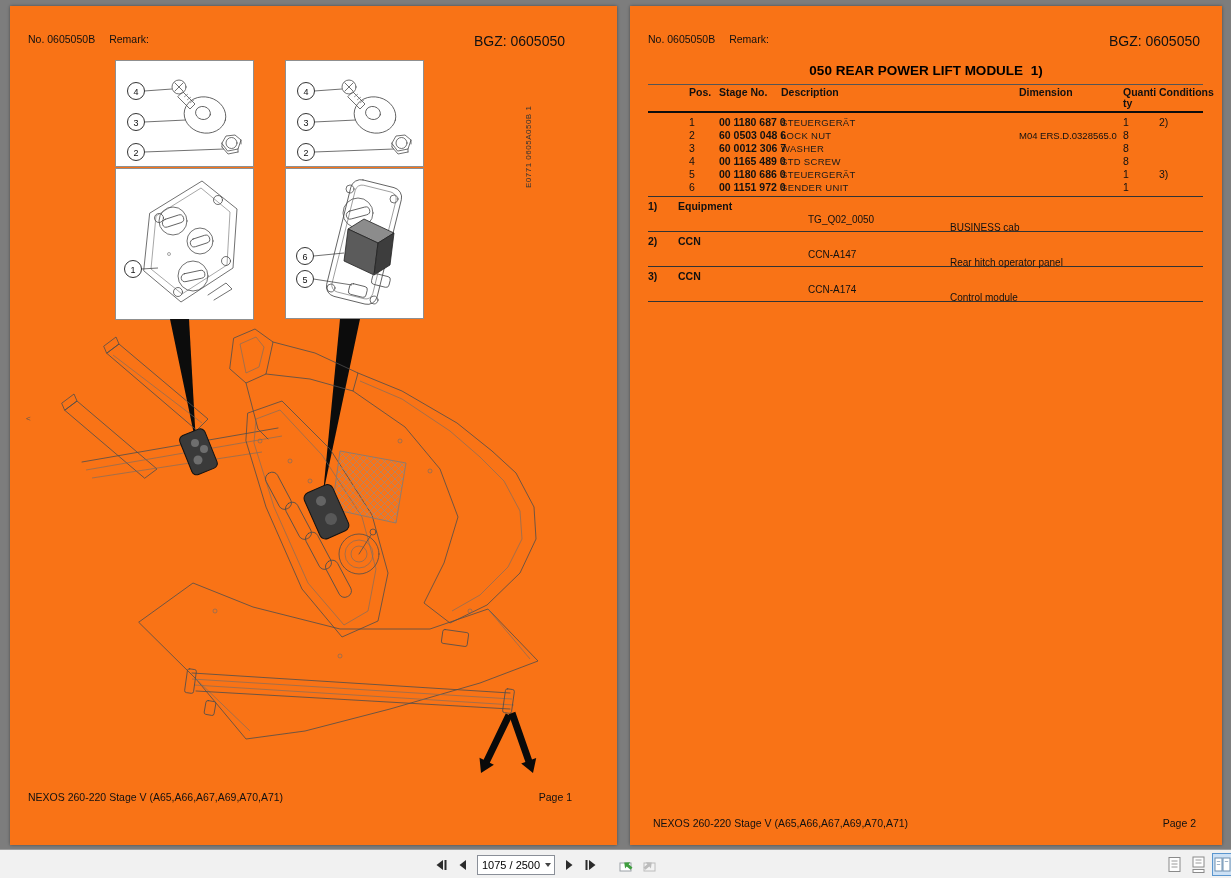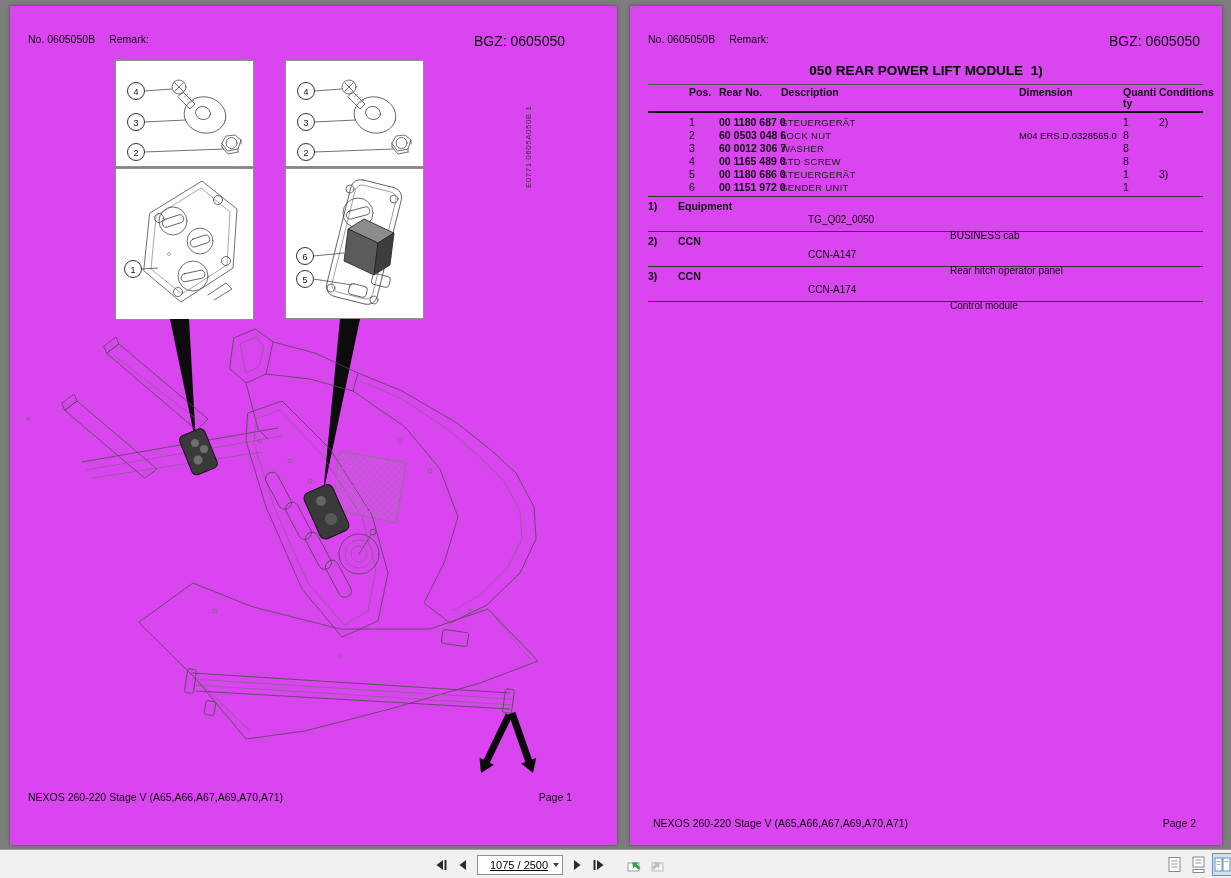--- a/index.html
+++ b/index.html
@@ -3,21 +3,21 @@
 <meta charset="utf-8">
 <style>
   html,body{margin:0;padding:0;}
   body{
     width:1231px;height:878px;position:relative;overflow:hidden;
     background:#7d7d7d;
     font-family:"Liberation Sans","DejaVu Sans",sans-serif;
     -webkit-font-smoothing:antialiased;
   }
   .page{
-    position:absolute;top:6px;height:839px;background:#d946ef;
+    position:absolute;top:6px;height:839px;background:#f97316;
     box-shadow:0 0 3px rgba(0,0,0,.4);
   }
   .page-left{left:10px;width:607px;}
   .page-right{left:630px;width:592px;}
 
   
   .doc-header{position:absolute;top:27px;left:18px;right:18px;font-size:10.5px;color:#111;}
   .doc-header .remark{margin-left:14px;}
   .bgz{position:absolute;top:0;font-size:14px;color:#111;text-align:center;}
   .page-left .bgz{right:34px;}
@@ -68,35 +68,35 @@
   .c-qty{width:36px;flex:none;}
   .c-cond{width:44px;flex:none;white-space:nowrap;}
   .qty-wrap div{line-height:11px;}
 
   .footnotes{position:absolute;left:18px;top:190px;width:555px;border-bottom:1px solid #333;}
   .footnote{border-top:1px solid #333;padding:3px 0 4px;}
   .fn-head{height:13px;font-size:10.5px;font-weight:bold;color:#111;}
   .fn-num{display:inline-block;width:30px;}
   .fn-row{position:relative;height:14px;font-size:10px;color:#111;}
   .fn-code{position:absolute;left:160px;top:1px;}
-  .fn-desc{position:absolute;left:302px;top:17px;}
+  .fn-desc{position:absolute;left:302px;top:9px;}
 
   
   .toolbar{
     position:absolute;left:0;right:0;top:849px;height:29px;
     background:#f1f1f1;border-top:1px solid #9c9c9c;
   }
   .nav-group{position:absolute;left:430px;top:2px;height:25px;display:flex;align-items:center;}
   .tb-btn{width:22px;height:22px;border:none;background:transparent;padding:0;margin:0;
     display:flex;align-items:center;justify-content:center;cursor:pointer;}
   .tb-btn svg{display:block;}
   .page-combo{
     width:72px;height:18px;background:#fff;border:1px solid #8a8f98;
     display:flex;align-items:center;font-size:11px;color:#000;
-    padding-left:12px;margin:0 3px;position:relative;cursor:text;text-decoration:underline;
+    padding-left:4px;margin:0 3px;position:relative;cursor:text;
   }
   .combo-arrow{position:absolute;right:3px;top:7px;width:0;height:0;
     border-left:3.5px solid transparent;border-right:3.5px solid transparent;
     border-top:4px solid #444;}
   .hist-group{display:flex;margin-left:14px;}
   .layout-group{position:absolute;top:3px;left:1164px;display:flex;}
   .layout-btn{width:21px;height:23px;border:1px solid transparent;background:transparent;
     padding:0;margin-right:3px;display:flex;align-items:center;justify-content:center;cursor:pointer;}
   .layout-btn.selected{background:#cde1f5;border:1px solid #5a96cf;}
 </style>
@@ -353,21 +353,21 @@
   <div class="doc-header">
     <span>No. 0605050B</span><span class="remark">Remark:</span>
     <span class="bgz">BGZ: 0605050</span>
   </div>
 
   <div class="title">050 REAR POWER LIFT MODULE  1)</div>
 
   <div class="parts-table">
     <div class="thead">
       <span class="c-pos">Pos.</span>
-      <span class="c-part">Rear No.</span>
+      <span class="c-part">Stage No.</span>
       <span class="c-desc">Description</span>
       <span class="c-dim">Dimension</span>
       <span class="c-qty qty-wrap">
         <div>Quanti</div>
         <div>ty</div>
       </span>
       <span class="c-cond">Conditions</span>
     </div>
     <div class="tbody">
 

